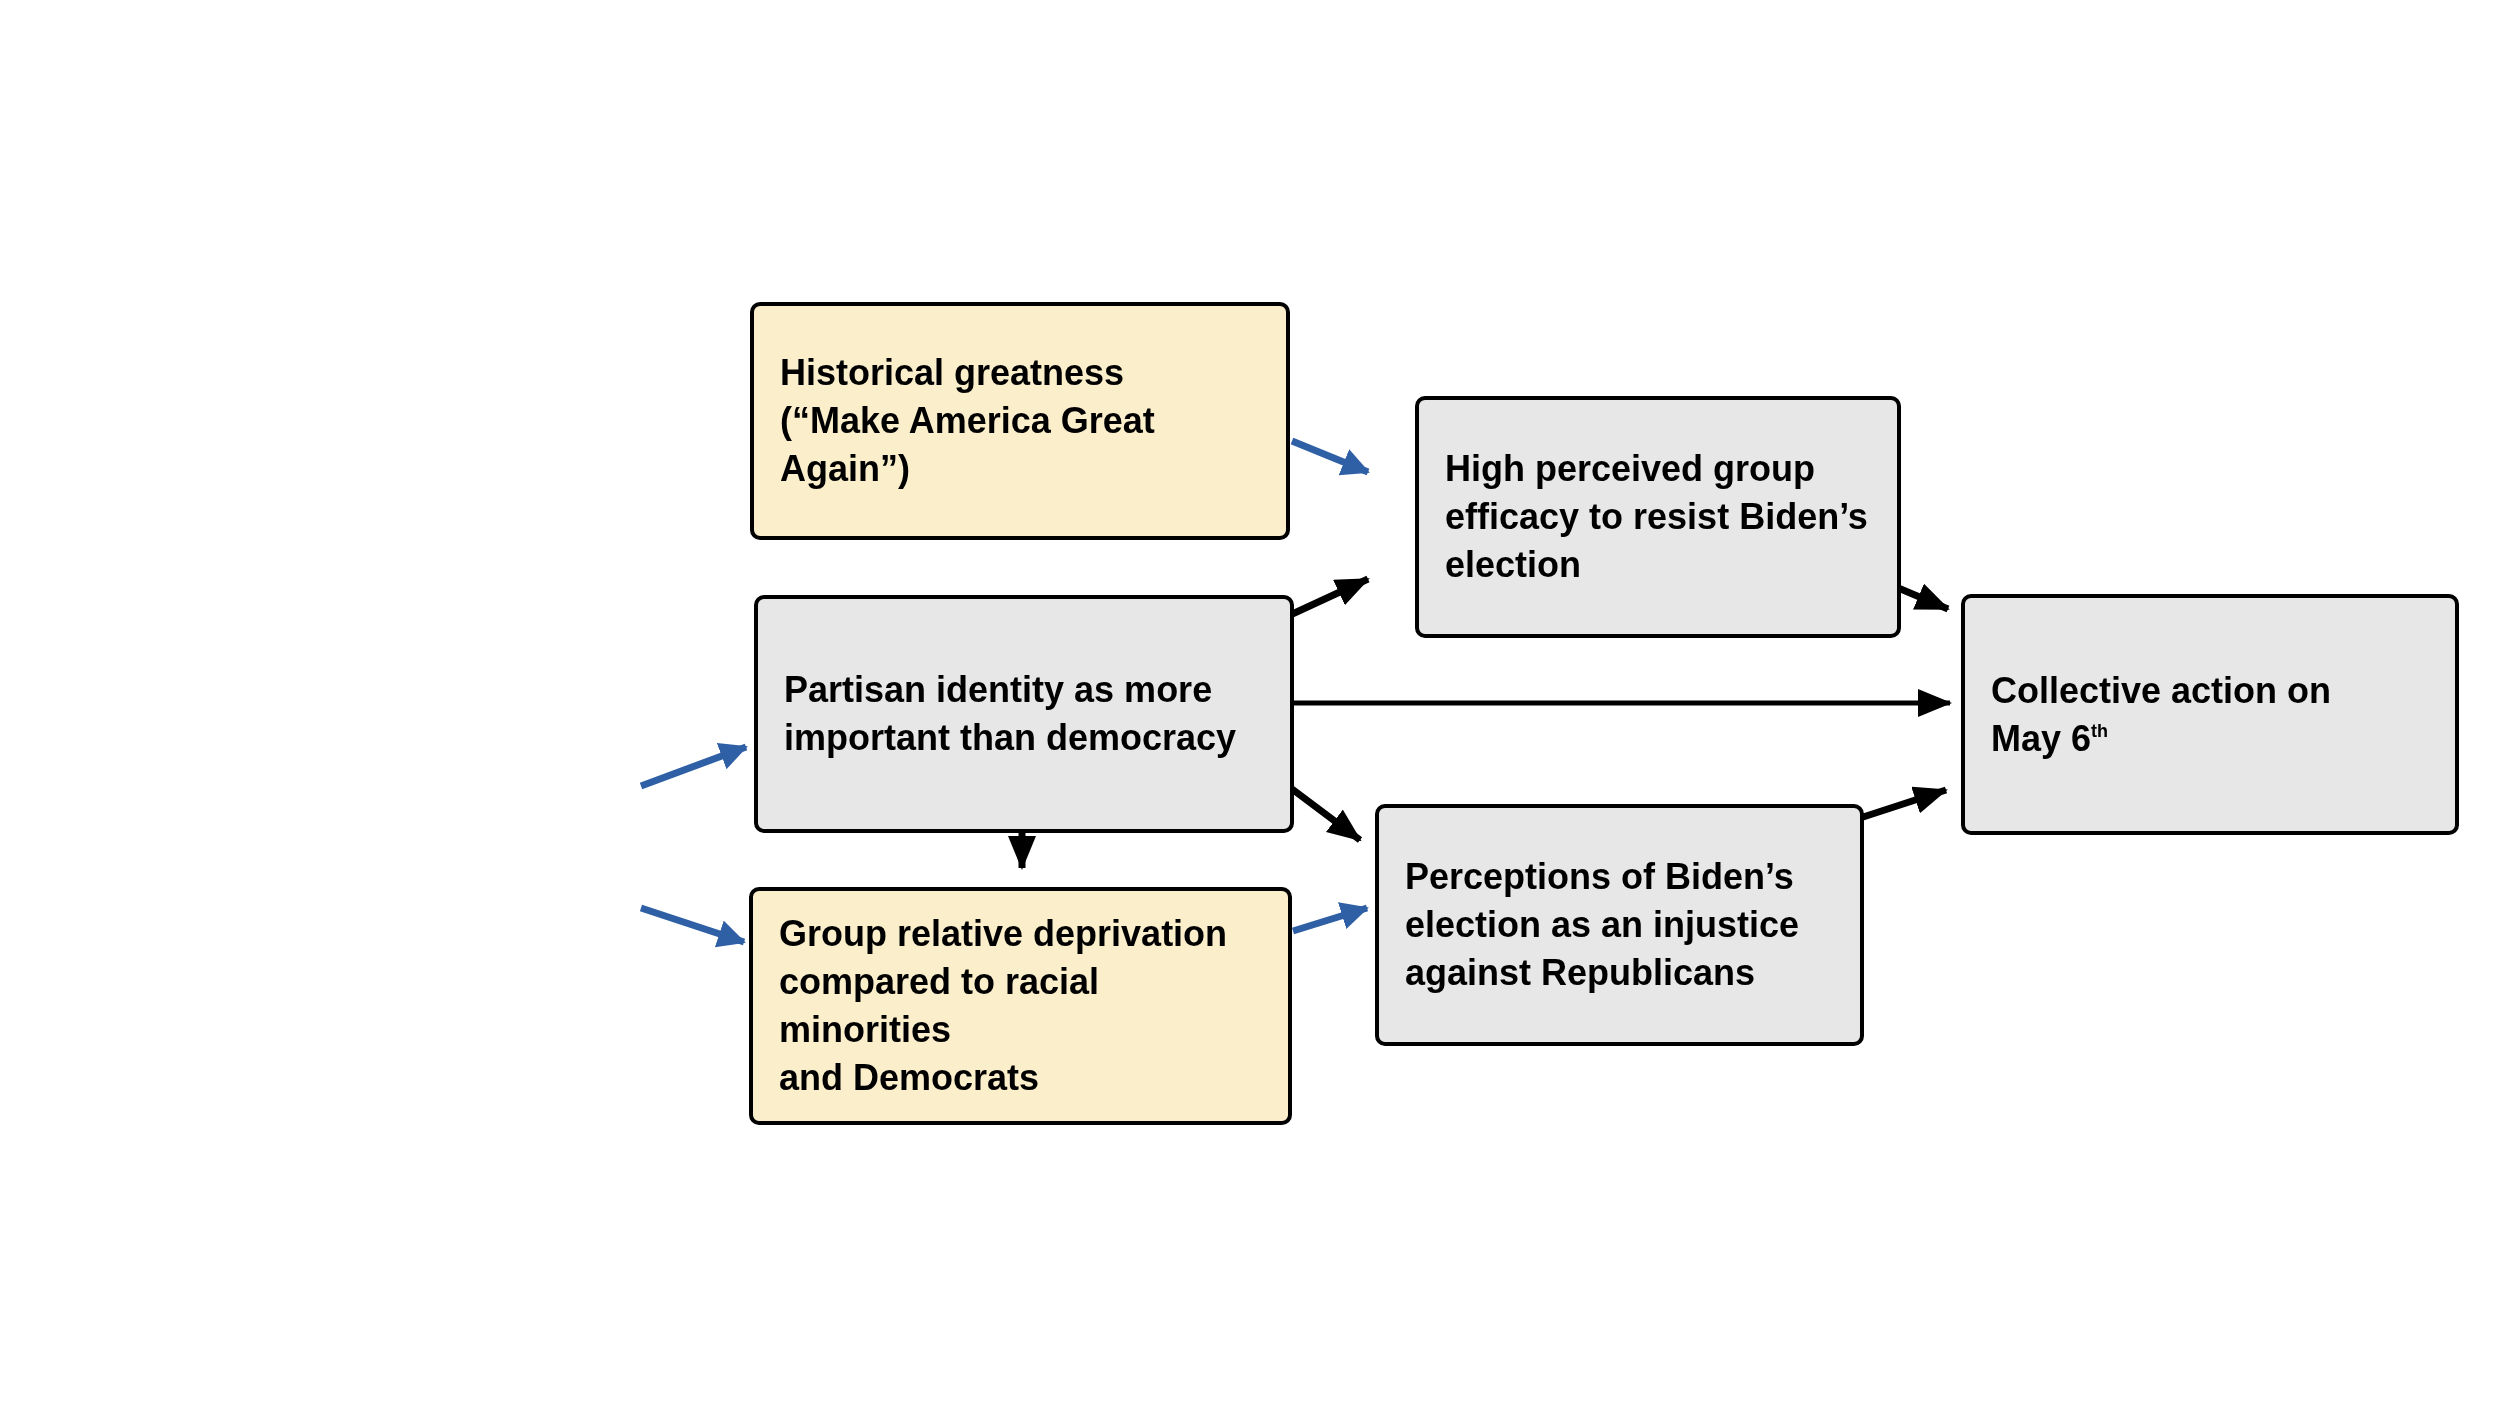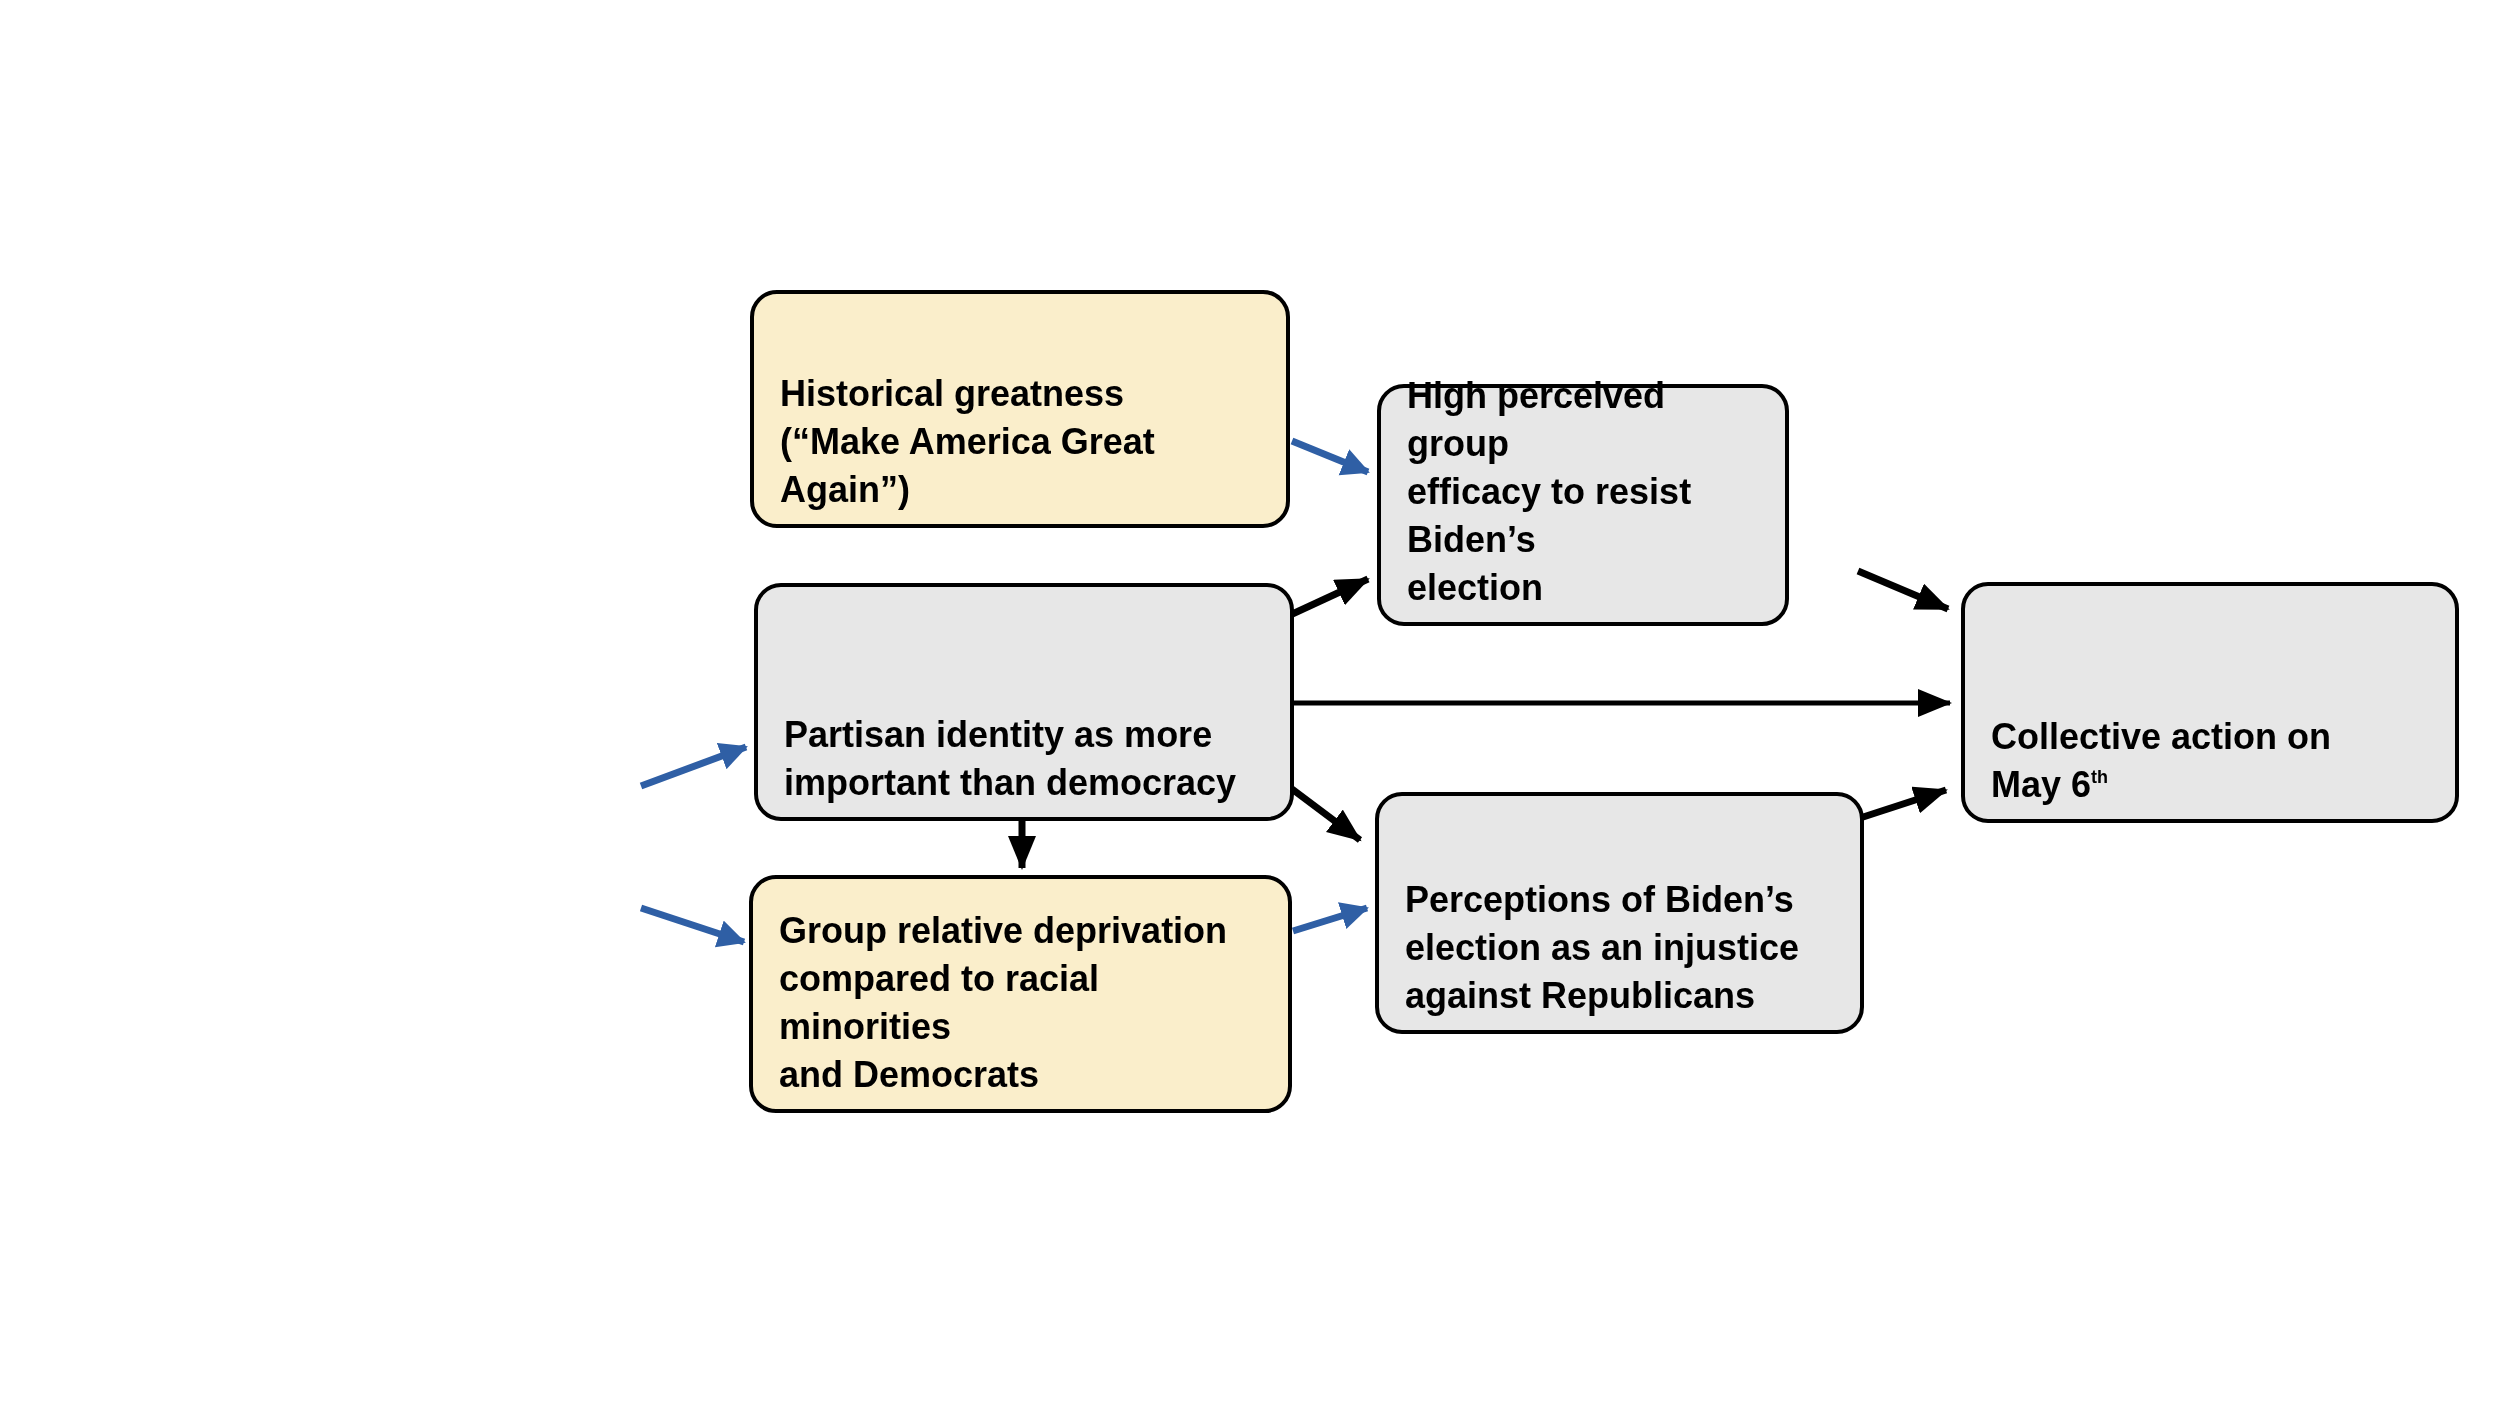--- a/index.html
+++ b/index.html
@@ -19,45 +19,46 @@
     position: absolute;
     left: 0;
     top: 0;
     width: 2500px;
     height: 1406px;
   }
   .node {
     position: absolute;
     box-sizing: border-box;
     border: 4px solid #000000;
-    border-radius: 27px;
+    border-radius: 10px;
     display: flex;
-    align-items: flex-end;
+    align-items: center;
     padding: 10px 12px 10px 26px;
+    margin-top: 12px;
   }
   .node .label {
     font-size: 36px;
     font-weight: bold;
     color: #000000;
     line-height: 48px;
     white-space: pre-line;
     text-align: left;
   }
   .node .label sup {
     font-size: 18px;
     line-height: 0;
     vertical-align: 14px;
     font-weight: bold;
   }
   .fill-antecedent { background: #faeecb; }
   .fill-process    { background: #e7e7e7; }
 
   
   #node-historical   { left: 750px;  top: 290px; width: 540px; height: 238px; }
-  #node-efficacy     { left: 1377px; top: 384px; width: 412px; height: 242px; }
+  #node-efficacy     { left: 1415px; top: 384px; width: 486px; height: 242px; }
   #node-partisan     { left: 754px;  top: 583px; width: 540px; height: 238px; }
   #node-decline      { left: 83px;   top: 733px; width: 558px; height: 250px; }
   #node-deprivation  { left: 749px;  top: 875px; width: 543px; height: 238px; }
   #node-injustice    { left: 1375px; top: 792px; width: 489px; height: 242px; }
   #node-collective   { left: 1961px; top: 582px; width: 498px; height: 241px; }
 </style>
 </head>
 <body>
 
 <div class="stage">

